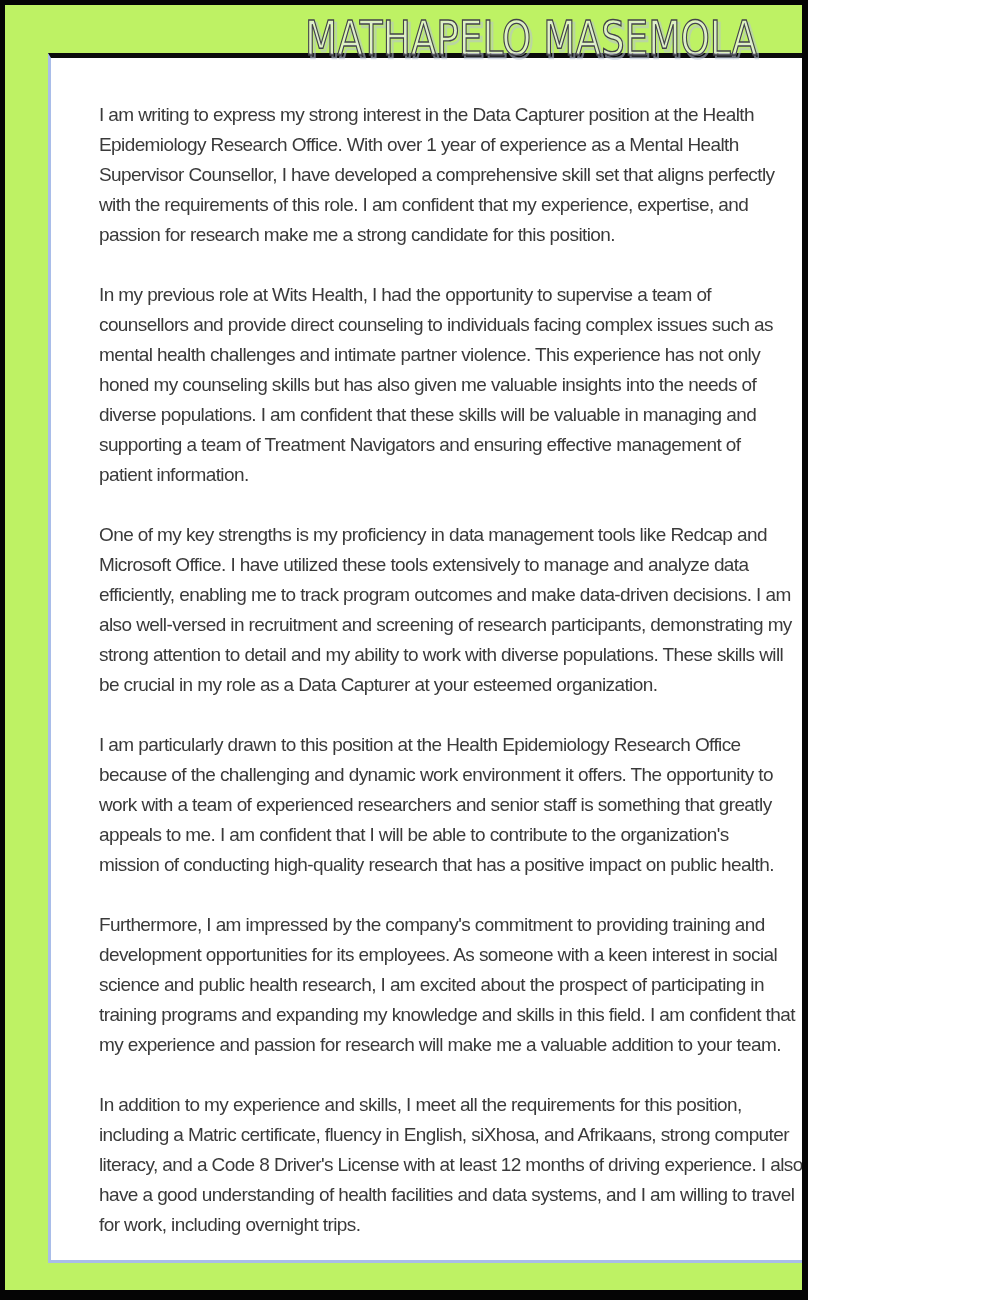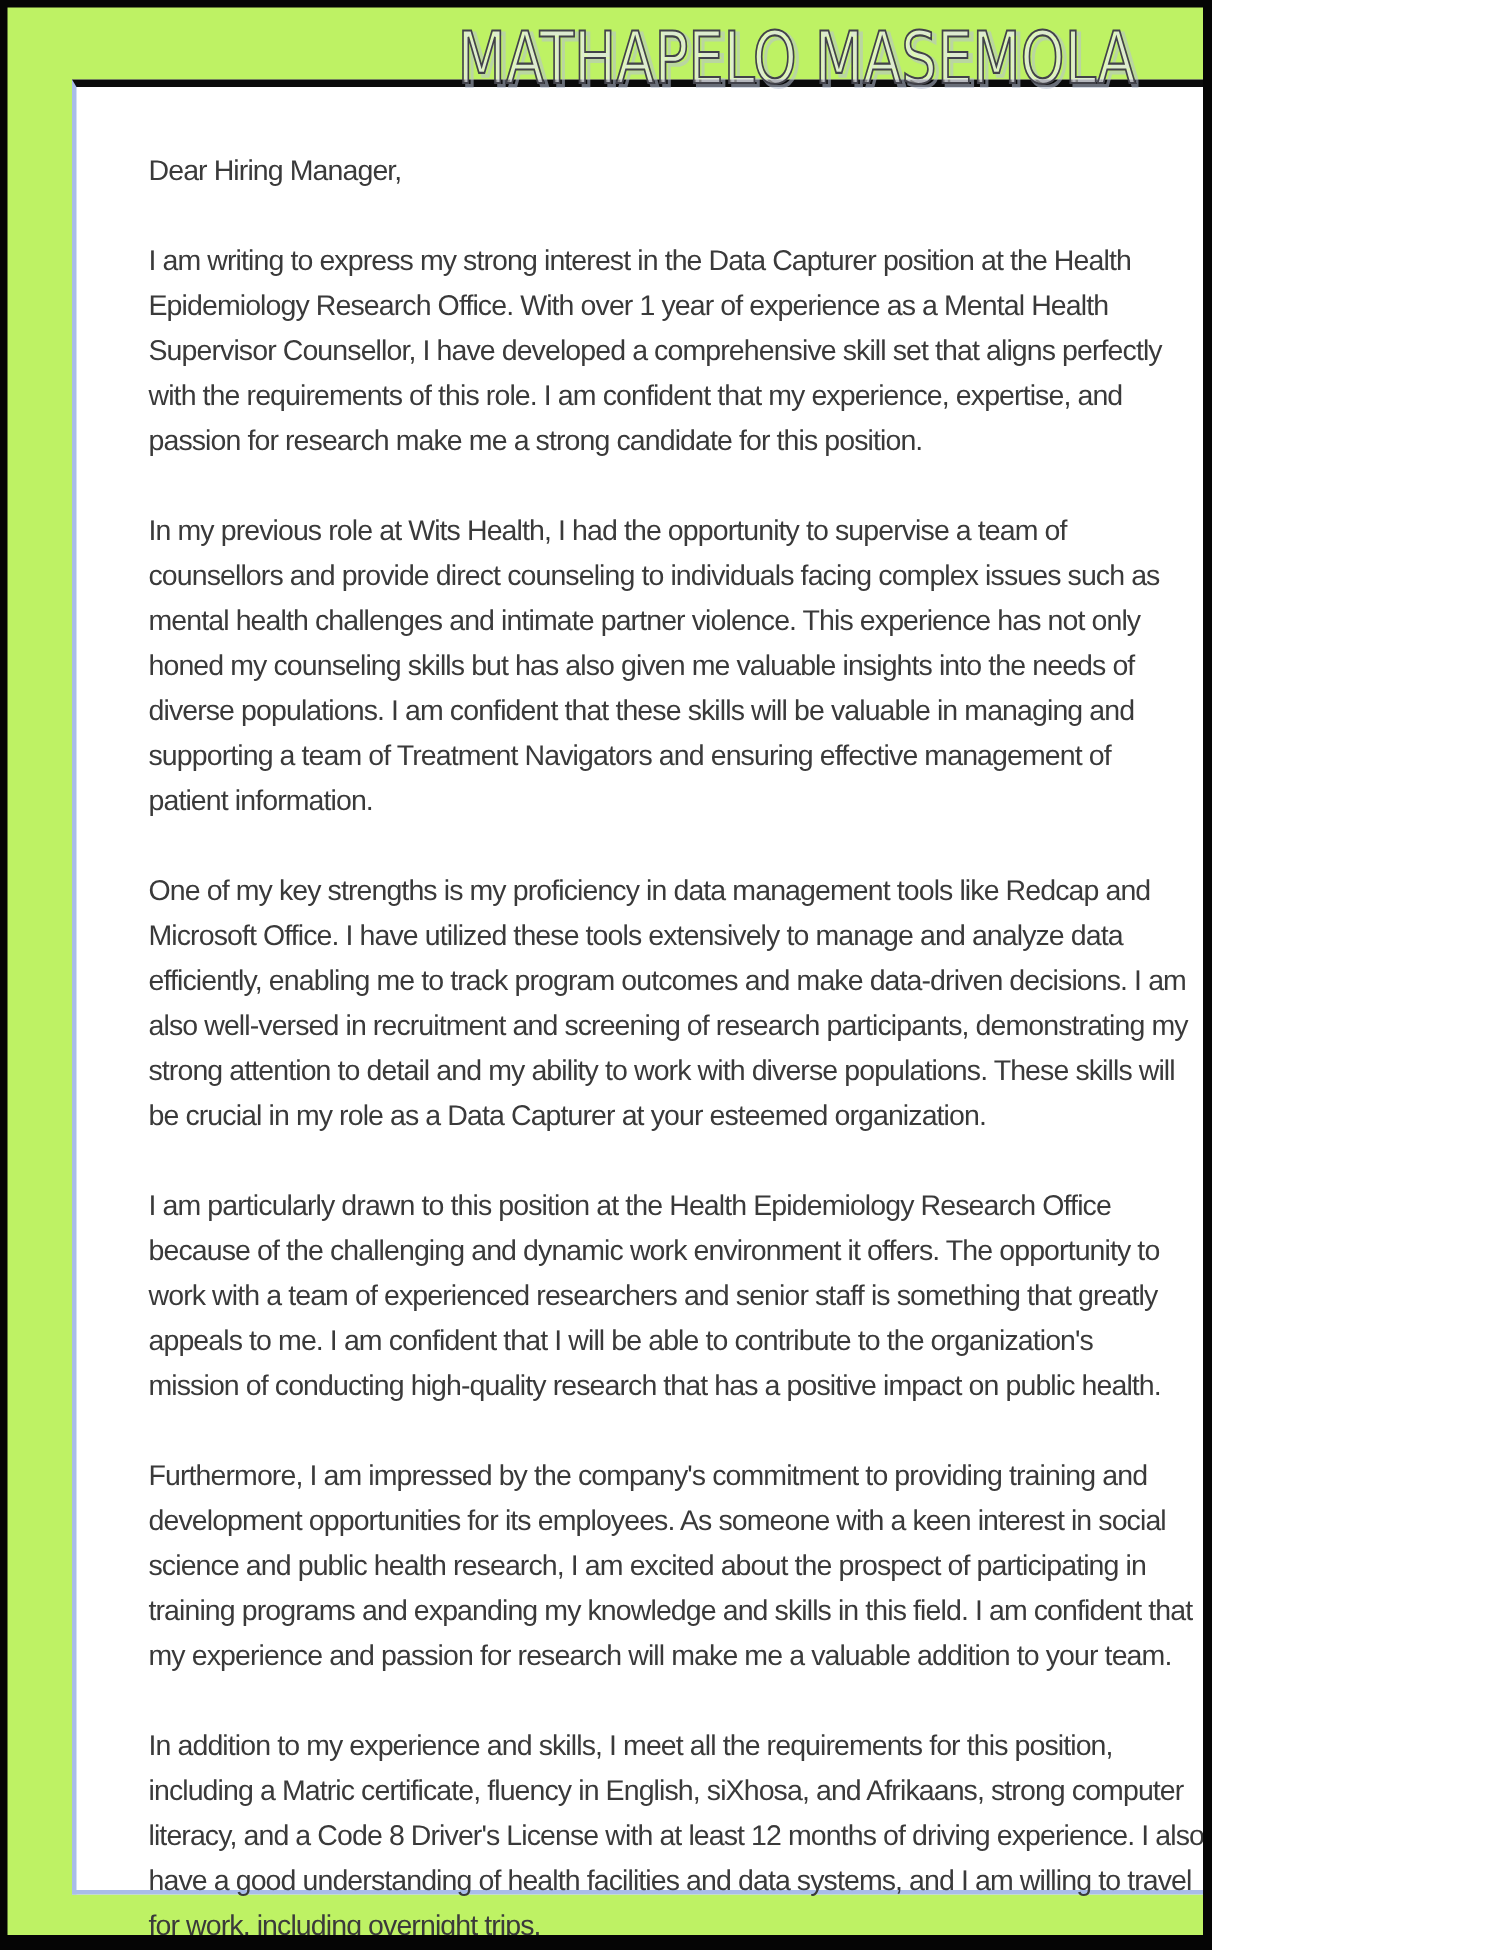--- a/index.html
+++ b/index.html
@@ -82,21 +82,20 @@
 
 <div class="canvas">
 
   <svg class="header-name-svg" width="470" height="56" viewBox="0 0 470 56">
     <text x="468" y="48" transform="translate(2.5 2.5)" text-anchor="end" font-family="DejaVu Sans, sans-serif" font-size="48" textLength="452" lengthAdjust="spacingAndGlyphs" fill="none" stroke-width="2.6" opacity="0.55" stroke="#b7c0d4">MATHAPELO MASEMOLA</text>
     <text x="468" y="48" text-anchor="end" font-family="DejaVu Sans, sans-serif" font-size="48" textLength="452" lengthAdjust="spacingAndGlyphs" fill="rgba(255,255,255,0.5)" stroke-width="1.4" stroke="#42424a">MATHAPELO MASEMOLA</text>
   </svg>
 
   <div class="page">
     <div class="letter-body">
-      <div class="salutation">Dear Hiring Manager,</div>
       <div id="letter-paragraphs">
           <div class="para">I am writing to express my strong interest in the Data Capturer position at the Health
 Epidemiology Research Office. With over 1 year of experience as a Mental Health
 Supervisor Counsellor, I have developed a comprehensive skill set that aligns perfectly
 with the requirements of this role. I am confident that my experience, expertise, and
 passion for research make me a strong candidate for this position.</div>
           <div class="para">In my previous role at Wits Health, I had the opportunity to supervise a team of
 counsellors and provide direct counseling to individuals facing complex issues such as
 mental health challenges and intimate partner violence. This experience has not only
 honed my counseling skills but has also given me valuable insights into the needs of

